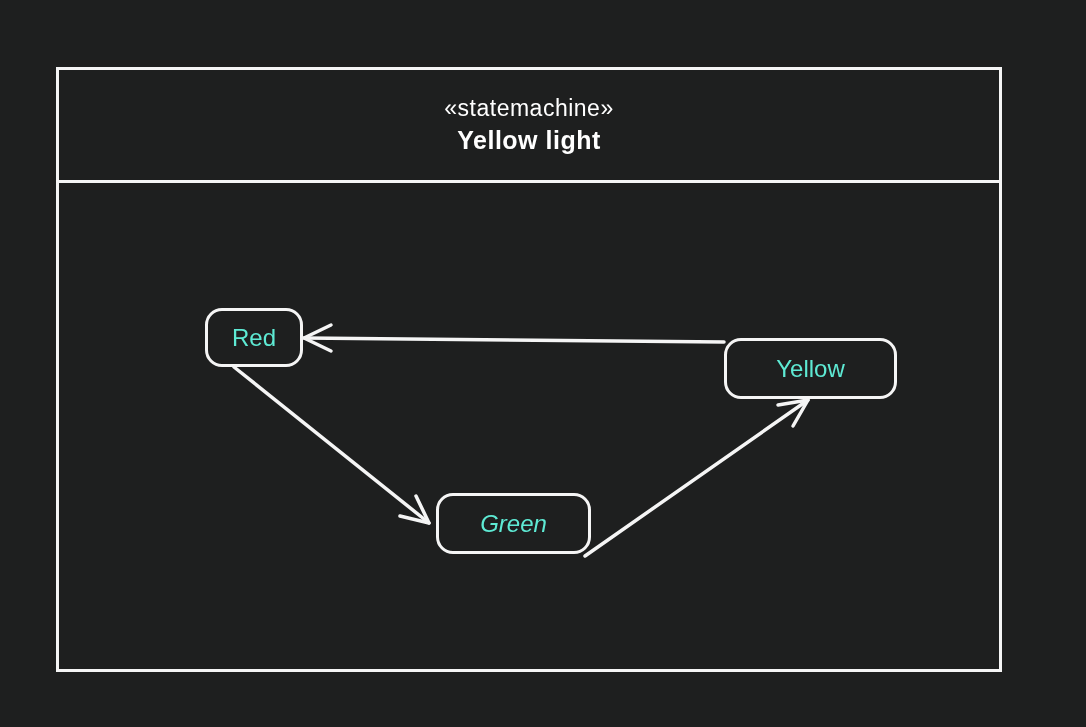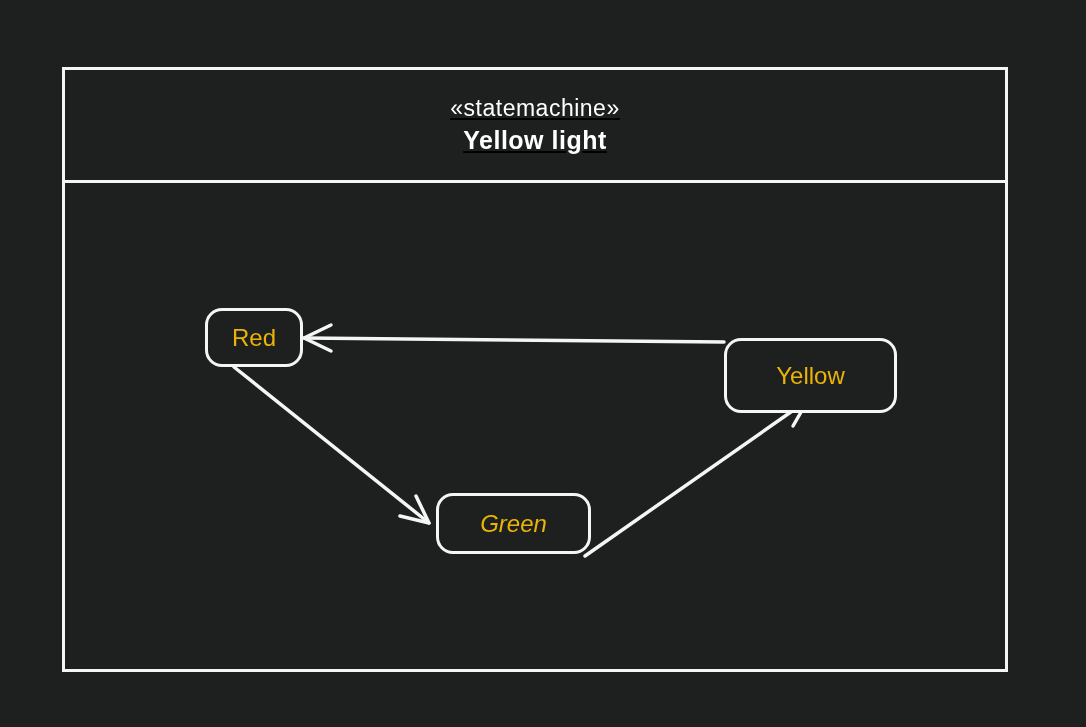--- a/index.html
+++ b/index.html
@@ -10,27 +10,26 @@
   }
   .canvas {
     position: relative;
     width: 1086px;
     height: 727px;
     background: #1e1f1f;
     overflow: hidden;
   }
   .frame {
     position: absolute;
-    left: 62px;
+    left: 56px;
     top: 67px;
     width: 946px;
     height: 605px;
     box-sizing: border-box;
     border: 3px solid #f5f5f5;
-    text-decoration: underline;
   }
   .frame-header {
     box-sizing: border-box;
     height: 113px;
     border-bottom: 3px solid #f5f5f5;
     display: flex;
     flex-direction: column;
     align-items: center;
     justify-content: center;
     gap: 4px;
@@ -47,26 +46,26 @@
   }
   .state {
     position: absolute;
     box-sizing: border-box;
     border: 3.5px solid #f5f5f5;
     border-radius: 17px;
     background: #1e1f1f;
     display: flex;
     align-items: center;
     justify-content: center;
-    color: #eab308;
+    color: #5eead4;
     font-size: 24px;
     cursor: default;
   }
   #state-red    { left: 205px; top: 308px; width:  98px; height: 59px; }
-  #state-yellow { left: 724px; top: 338px; width: 173px; height: 75px; }
+  #state-yellow { left: 724px; top: 338px; width: 173px; height: 61px; }
   #state-green  { left: 436px; top: 493px; width: 155px; height: 61px; font-style: italic; }
   svg.arrows {
     position: absolute;
     left: 0;
     top: 0;
     width: 1086px;
     height: 727px;
     pointer-events: none;
   }
   svg.arrows path {

